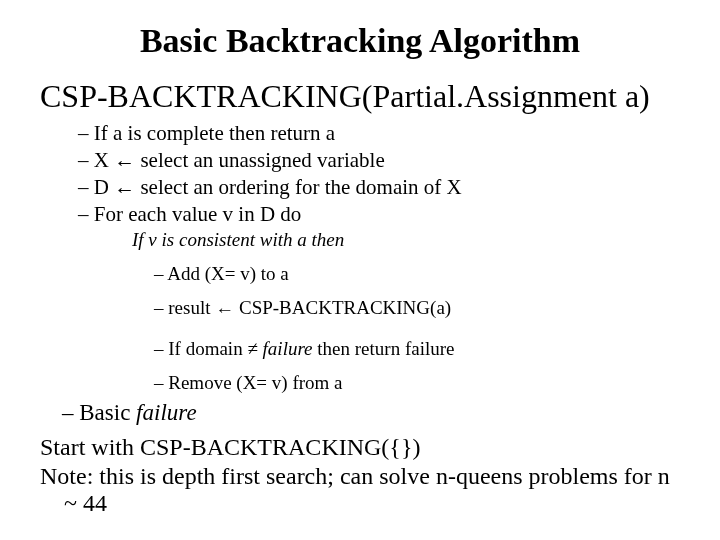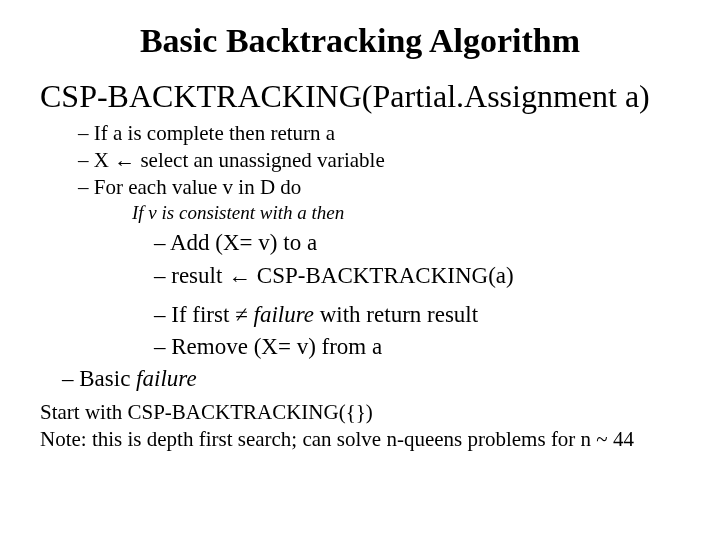--- a/index.html
+++ b/index.html
@@ -36,42 +36,42 @@
   .l1::before {
     content: "– ";
   }
   .l2 {
     font-size: 19px;
     margin: 2px 0 2px 0;
     padding-left: 92px;
     font-style: italic;
   }
   .l3 {
-    font-size: 23px;
-    margin: 6px 0 1px 0;
+    font-size: 19px;
+    margin: 12px 0 1px 0;
     padding-left: 130px;
     text-indent: -16px;
   }
   .l3::before {
     content: "– ";
   }
   .gap {
     height: 6px;
   }
   .ret {
     font-size: 23px;
     margin: 6px 0 8px 0;
     padding-left: 40px;
     text-indent: -18px;
   }
   .ret::before {
     content: "– ";
   }
   .body {
-    font-size: 21px;
+    font-size: 24px;
     margin: 2px 0 2px 0;
   }
   .body.wrap {
     padding-left: 24px;
     text-indent: -24px;
   }
   .it { font-style: italic; }
   .arrow { font-family: Arial, sans-serif; }
 </style>
 </head>
@@ -82,35 +82,38 @@
   <h1 class="title">Basic Backtracking Algorithm</h1>
 
   <div class="l0">CSP-BACKTRACKING(Partial.Assignment a)</div>
 
   <div class="l1">If a is complete then return a</div>
 
   <div class="l1">
     <span>X </span><span class="arrow">←</span><span> select an unassigned variable</span>
   </div>
 
+  <div class="l1">
+    <span>D </span><span class="arrow">←</span><span> select an ordering for the domain of X</span>
+  </div>
 
   <div class="l1">For each value v in D do</div>
 
   <div class="l2">If v is consistent with a then</div>
 
   <div class="l3">Add (X= v) to a</div>
 
   <div class="l3">
     <span>result </span><span class="arrow">←</span><span> CSP-BACKTRACKING(a)</span>
   </div>
 
   <div class="gap"></div>
 
   <div class="l3">
-    <span>If first </span><span>≠</span><span> </span><span class="it">failure</span><span> with return result</span>
+    <span>If domain </span><span>≠</span><span> </span><span class="it">failure</span><span> then return failure</span>
   </div>
 
   <div class="l3">Remove (X= v) from a</div>
 
   <div class="ret">
     <span>Basic </span><span class="it">failure</span>
   </div>
 
   <div class="body">Start with CSP-BACKTRACKING({})</div>
 

